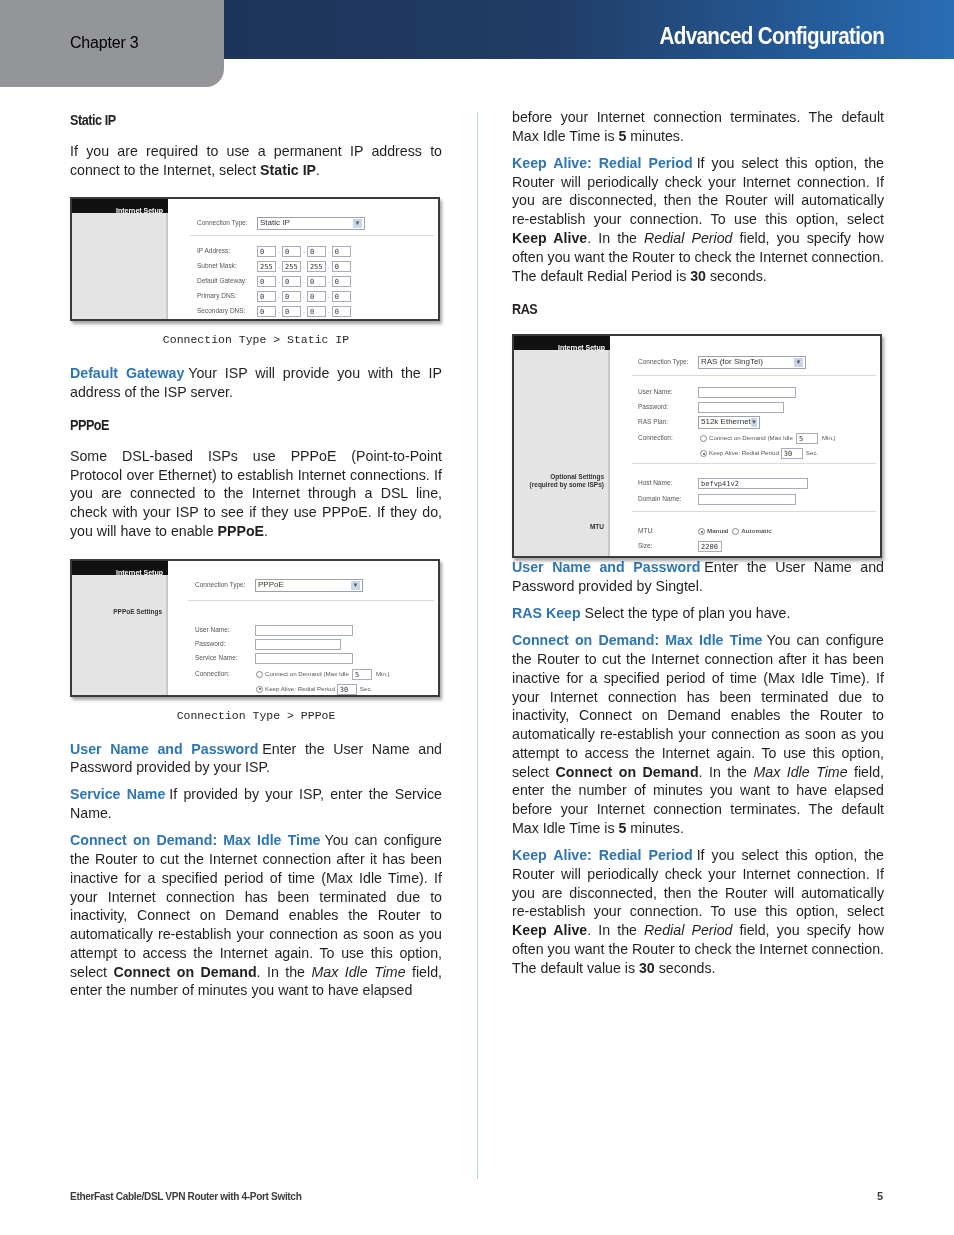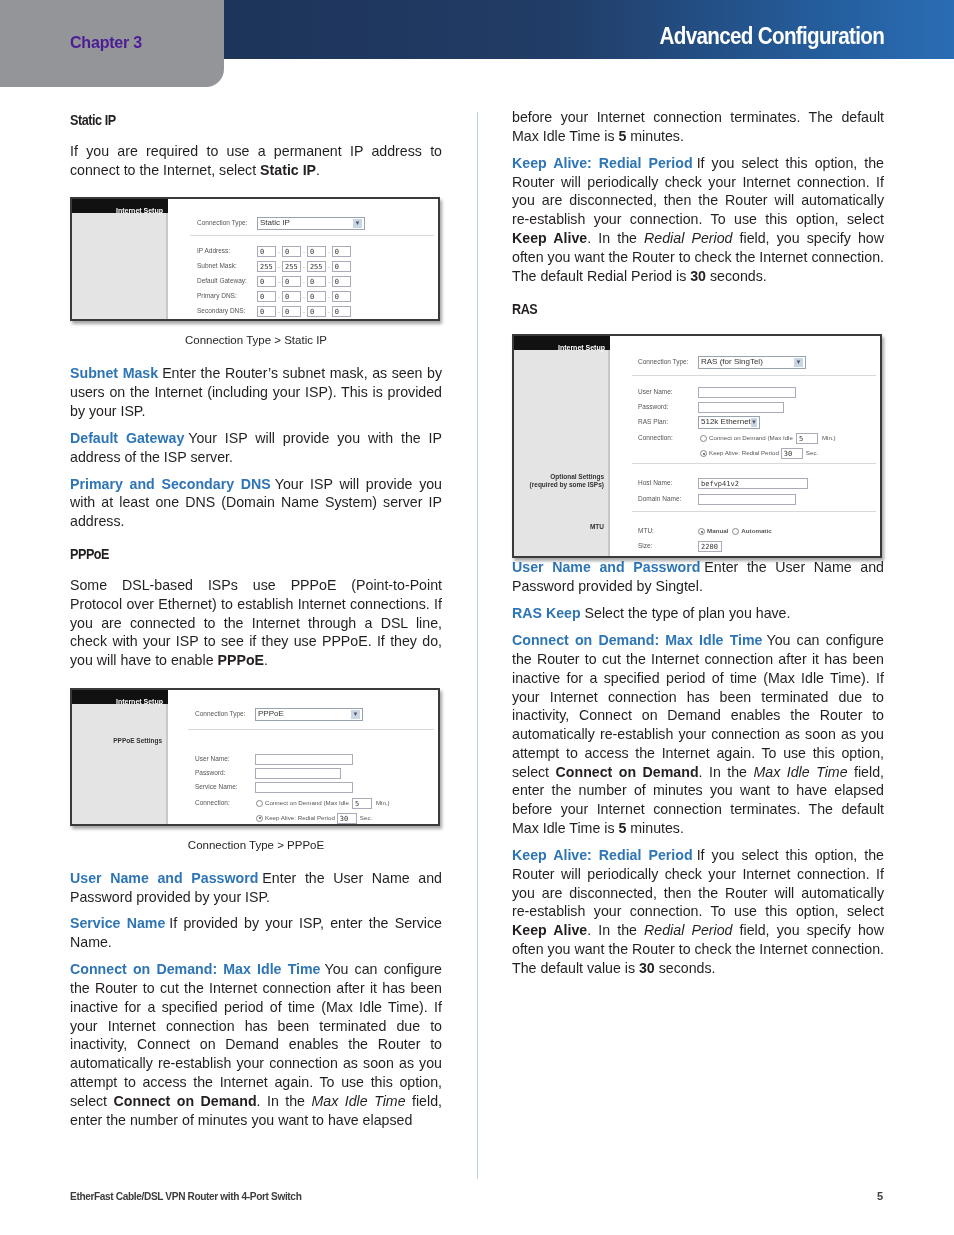--- a/index.html
+++ b/index.html
@@ -1,36 +1,36 @@
 <!DOCTYPE html>
 <html><head>
 <meta charset="utf-8">
 <style>
   * { box-sizing: border-box; margin: 0; padding: 0; }
   html, body { width: 954px; height: 1235px; background: #ffffff; overflow: hidden; }
   body { position: relative; font-family: "Liberation Sans", "DejaVu Sans", sans-serif; color: #231f20; }
 
   
   .hdr-tab { position: absolute; left: 0; top: 0; width: 224px; height: 87px; background: #939598; border-bottom-right-radius: 18px; }
-  .hdr-chapter { position: absolute; left: 70px; top: 34px; color: #4c1d95; font-weight: bold; font-size: 16px; letter-spacing: -0.2px; }
+  .hdr-chapter { position: absolute; left: 70px; top: 34px; color: #000000; font-weight: normal; font-size: 16px; letter-spacing: -0.2px; }
   .hdr-bar { position: absolute; left: 224px; top: 0; width: 730px; height: 59px; background: linear-gradient(90deg, #1e3459 0%, #213c66 45%, #2560a0 85%, #2a6db5 100%); }
   .hdr-title { position: absolute; right: 70px; top: 22px; color: #ffffff; font-weight: bold; font-size: 24px; letter-spacing: -0.8px; transform: scaleX(0.86); transform-origin: right center; }
 
   
   .col { position: absolute; top: 108px; font-size: 14.2px; line-height: 18.8px; }
   .col-left { left: 70px; width: 372px; }
   .col-right { left: 512px; width: 372px; }
   .divider { position: absolute; left: 477px; top: 112px; width: 1px; height: 1067px; background: #b9d3e3; }
 
   .section-h { font-weight: bold; font-size: 14px; letter-spacing: -0.5px; margin: 3px 0 12px 0; transform: scaleX(0.9); transform-origin: left center; display: inline-block; }
   p.para { text-align: justify; margin-bottom: 8.2px; }
   .term { color: #2e75b6; font-weight: bold; margin-right: 4px; }
   b { font-weight: bold; }
   i { font-style: italic; }
-  .caption { text-align: center; font-size: 11.5px; margin: 10px 0 14px 0; }
+  .caption { text-align: center; font-size: 11.5px; margin: 10px 0 14px 0; font-family: Liberation Mono, monospace; }
 
   
   .fig { position: relative; border: 2px solid #3a3a3a; background: #fff; box-shadow: 2px 3px 3px rgba(0,0,0,0.35); font-size: 7px; color: #555; overflow: hidden; }
   .fig .side { position: absolute; left: 0; top: 0; bottom: 0; width: 96px; background: #e4e4e4; border-right: 2px solid #c8c8c8; }
   .fig .side-head { position: absolute; left: 0; top: 0; width: 96px; height: 14px; background: #111; color: #fff; font-weight: bold; font-size: 7px; text-align: right; padding: 3px 5px 0 0; }
   .fig .side-label { position: absolute; right: 6px; text-align: right; font-weight: bold; font-size: 6.5px; color: #333; line-height: 8px; }
   .fig .row { position: absolute; display: flex; align-items: center; white-space: nowrap; }
   .fig .lbl { display: inline-block; font-size: 6.5px; color: #555; }
   .fig .sel { display: inline-flex; align-items: center; justify-content: space-between; border: 1px solid #9aa3ad; height: 13px; font-size: 8px; color: #333; padding: 0 2px; background: #fff; }
   .fig .sel .arr { width: 9px; height: 9px; background: #c9d6e6; font-size: 6px; color: #556; display: inline-flex; align-items: center; justify-content: center; }
@@ -121,23 +121,21 @@
         <span class="dot">.</span>
       <span class="box" style="width:19px;">0</span>
         <span class="dot">.</span>
       <span class="box" style="width:19px;">0</span>
         <span class="dot">.</span>
       <span class="box" style="width:19px;">0</span>
     </div>
   </div>
   <div class="caption">Connection Type &gt; Static IP</div>
 
-  <p class="para"><span class="term">Subnet Mask</span><span>Enter the Router’s subnet mask, as seen by users on the Internet (including your ISP). This is provided by your ISP.</span></p>
   <p class="para"><span class="term">Default Gateway</span><span>Your ISP will provide you with the IP address of the ISP server.</span></p>
-  <p class="para"><span class="term">Primary and Secondary DNS</span><span>Your ISP will provide you with at least one DNS (Domain Name System) server IP address.</span></p>
 
   <div class="section-h" style="margin-top:6px;">PPPoE</div>
   <p class="para"><span>Some DSL-based ISPs use PPPoE (Point-to-Point Protocol over Ethernet) to establish Internet connections. If you are connected to the Internet through a DSL line, check with your ISP to see if they use PPPoE. If they do, you will have to enable </span><b>PPPoE</b><span>.</span></p>
 
   
   <div class="fig" style="width:370px;height:138px;margin-top:18px;">
     <div class="side"></div>
     <div class="side-head">Internet Setup</div>
     <div class="side-label" style="top:47px;left:0;width:90px;">PPPoE Settings</div>
     <div class="row" style="left:123px;top:15px;">

